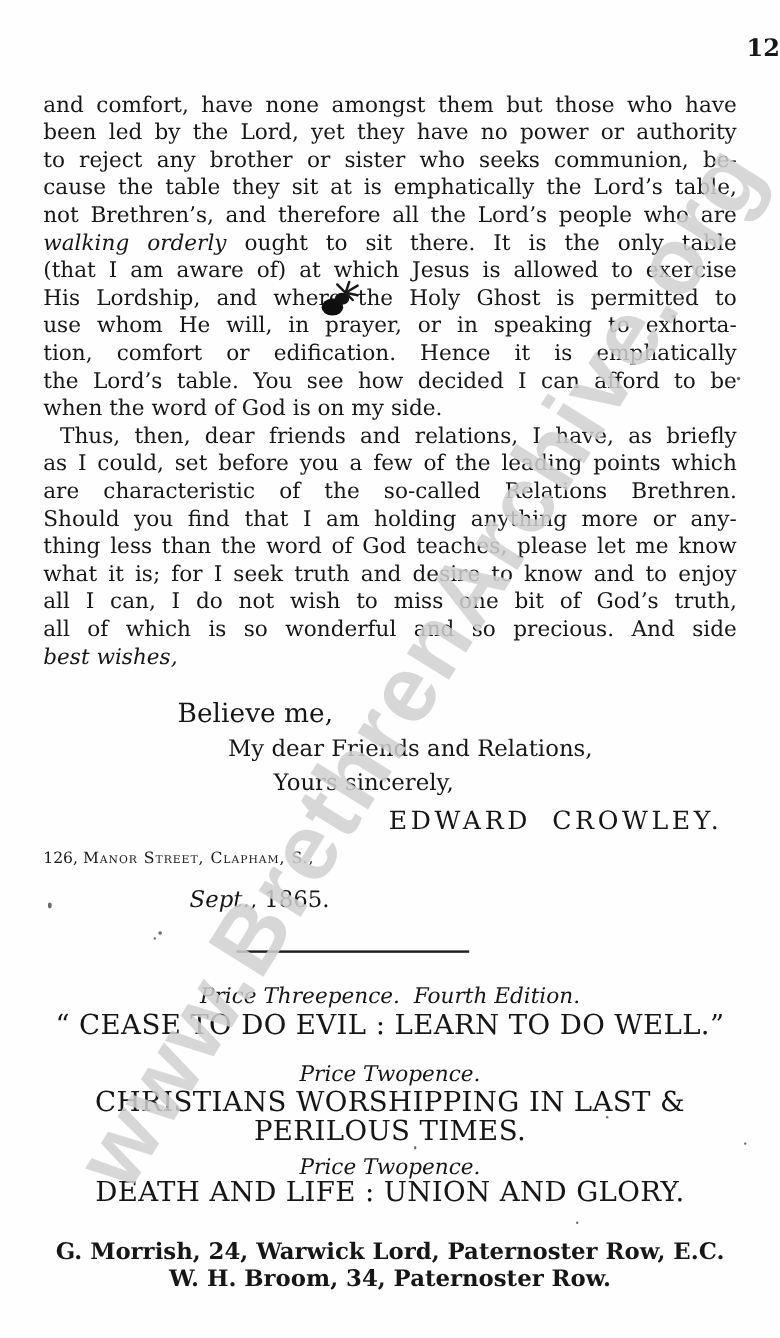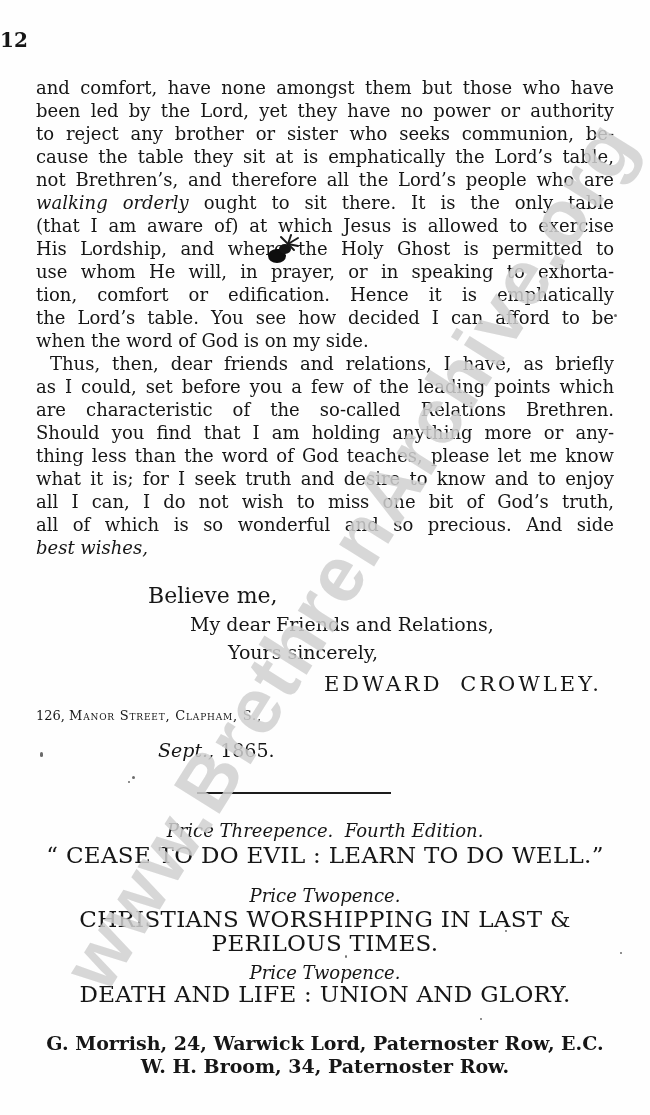--- a/index.html
+++ b/index.html
@@ -3,21 +3,21 @@
 <meta charset="utf-8">
 <style>
   html,body { margin:0; padding:0; background:#888; }
   #page {
     position:relative; width:650px; height:1115px; margin:0 auto;
     background:#fefefe; overflow:hidden;
     font-family:"DejaVu Serif", serif; color:#161616;
   }
   #page-number {
     position:absolute; top:28px; left:0; width:100%;
-    text-align:left; font-size:20px; font-weight:bold; z-index:1;
+    text-align:right; font-size:20px; font-weight:bold; z-index:1;
   }
   #body-text {
     position:absolute; top:76px; left:36px; width:578px; z-index:1;
     font-size:18px; line-height:23px;
   }
   .jline {
     text-align:justify; text-align-last:justify; -moz-text-align-last:justify;
     text-justify:inter-word; height:23px; overflow:hidden; white-space:normal;
   }
   .jline.last { text-align-last:left; -moz-text-align-last:left; }

